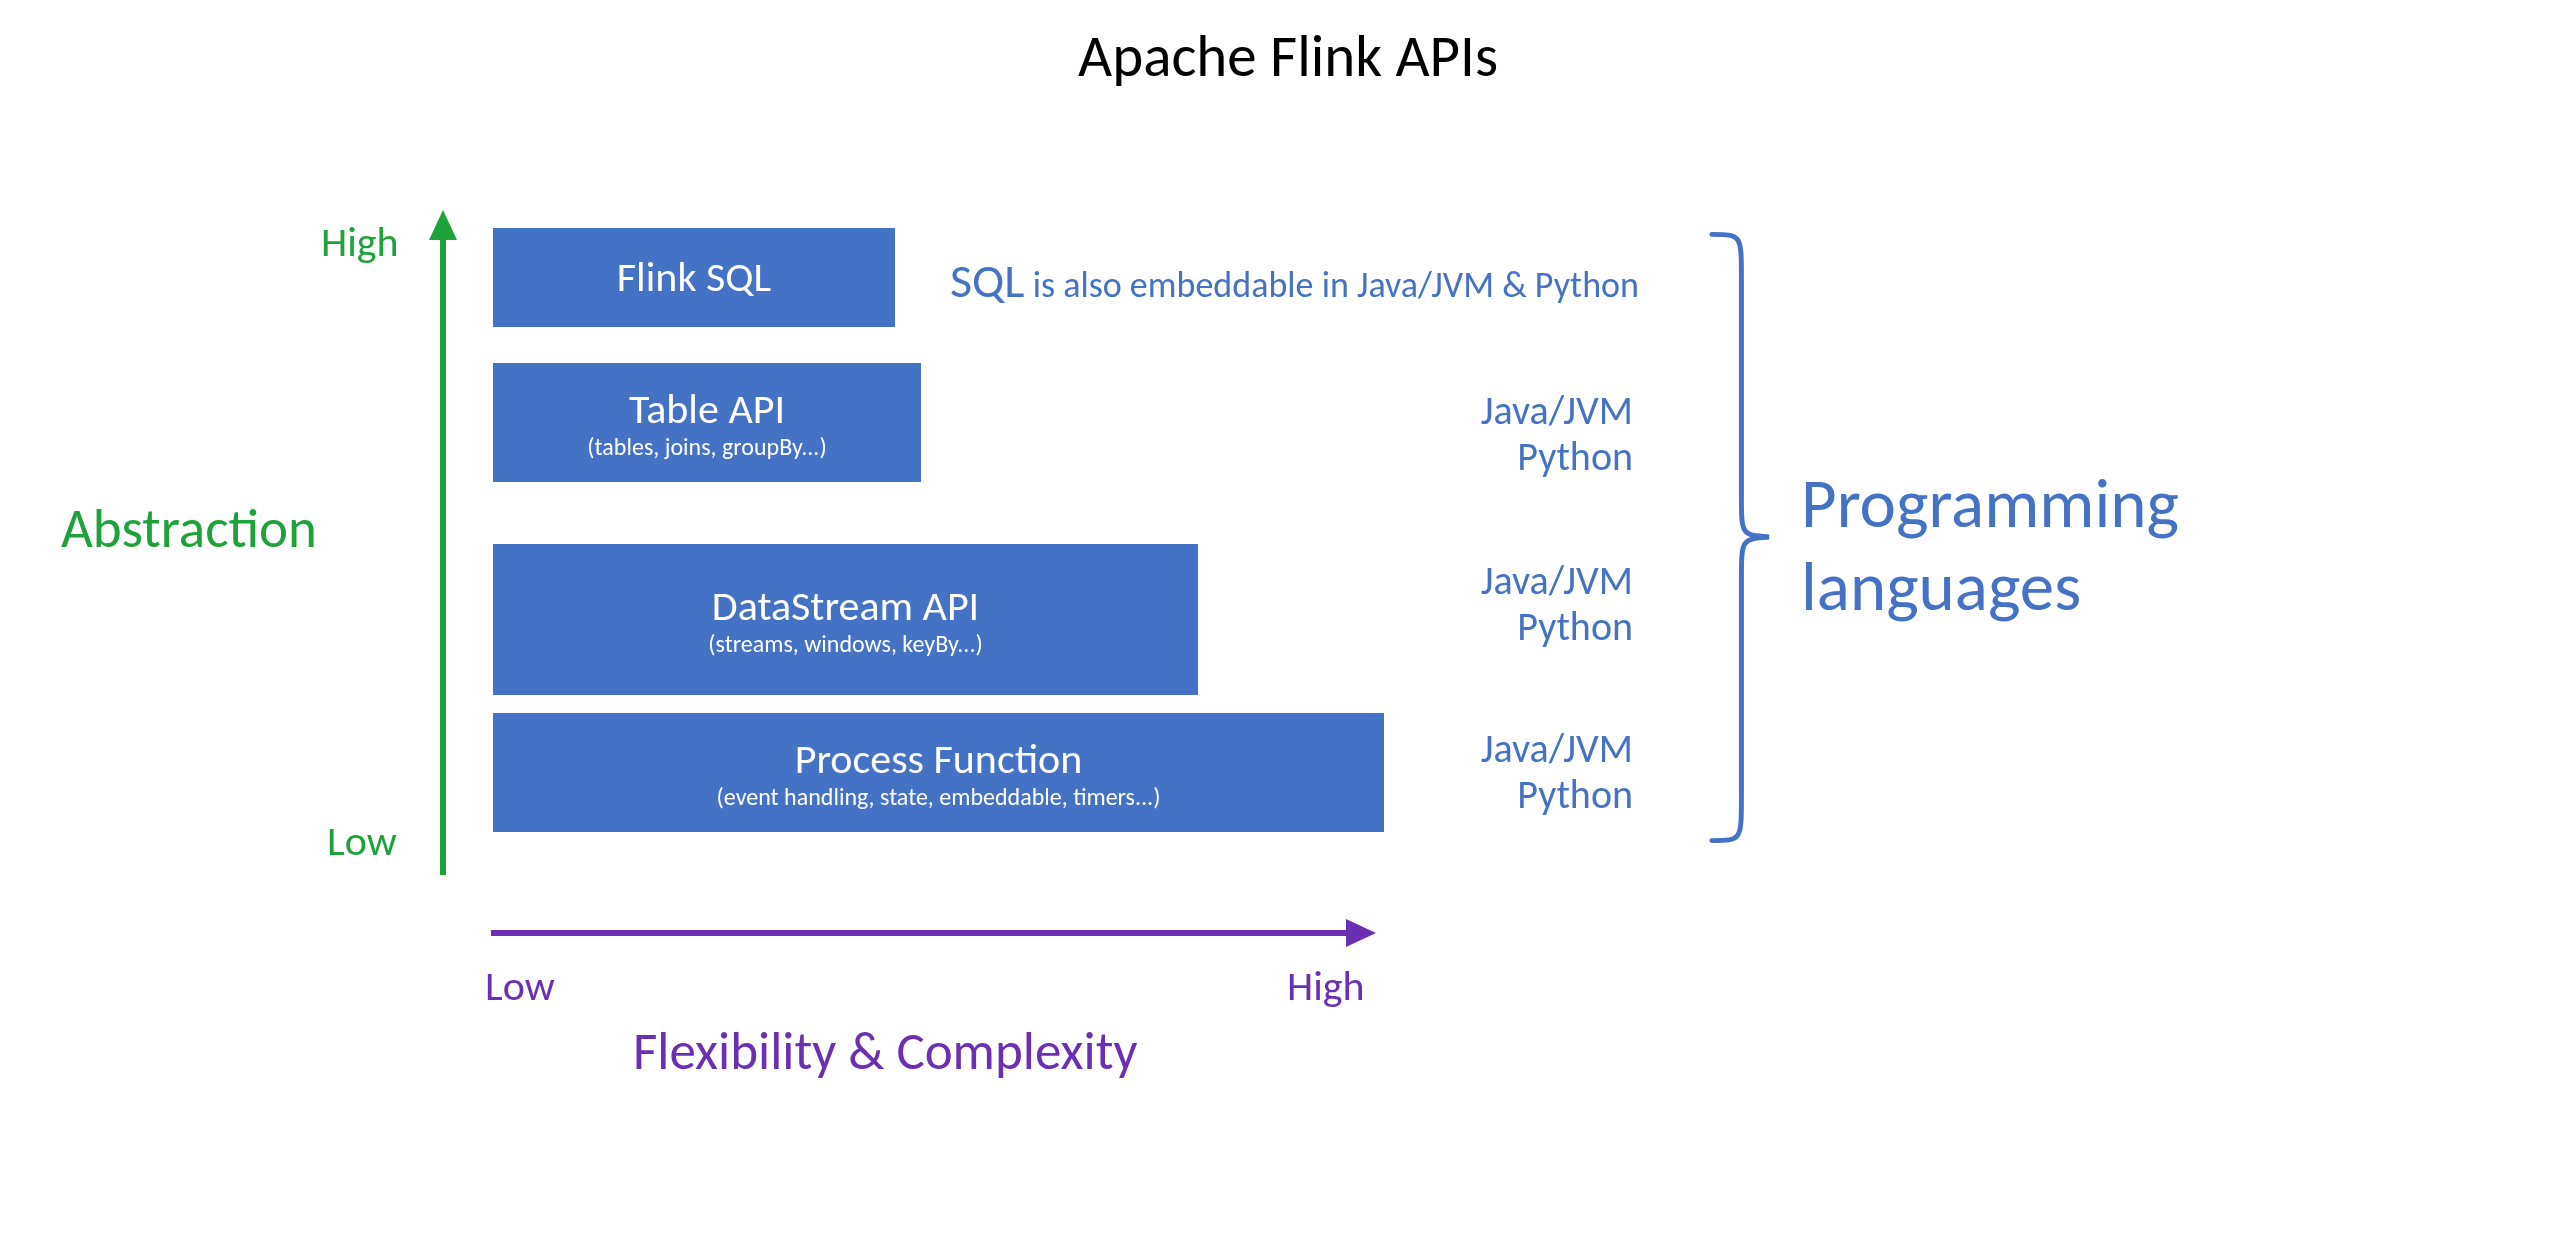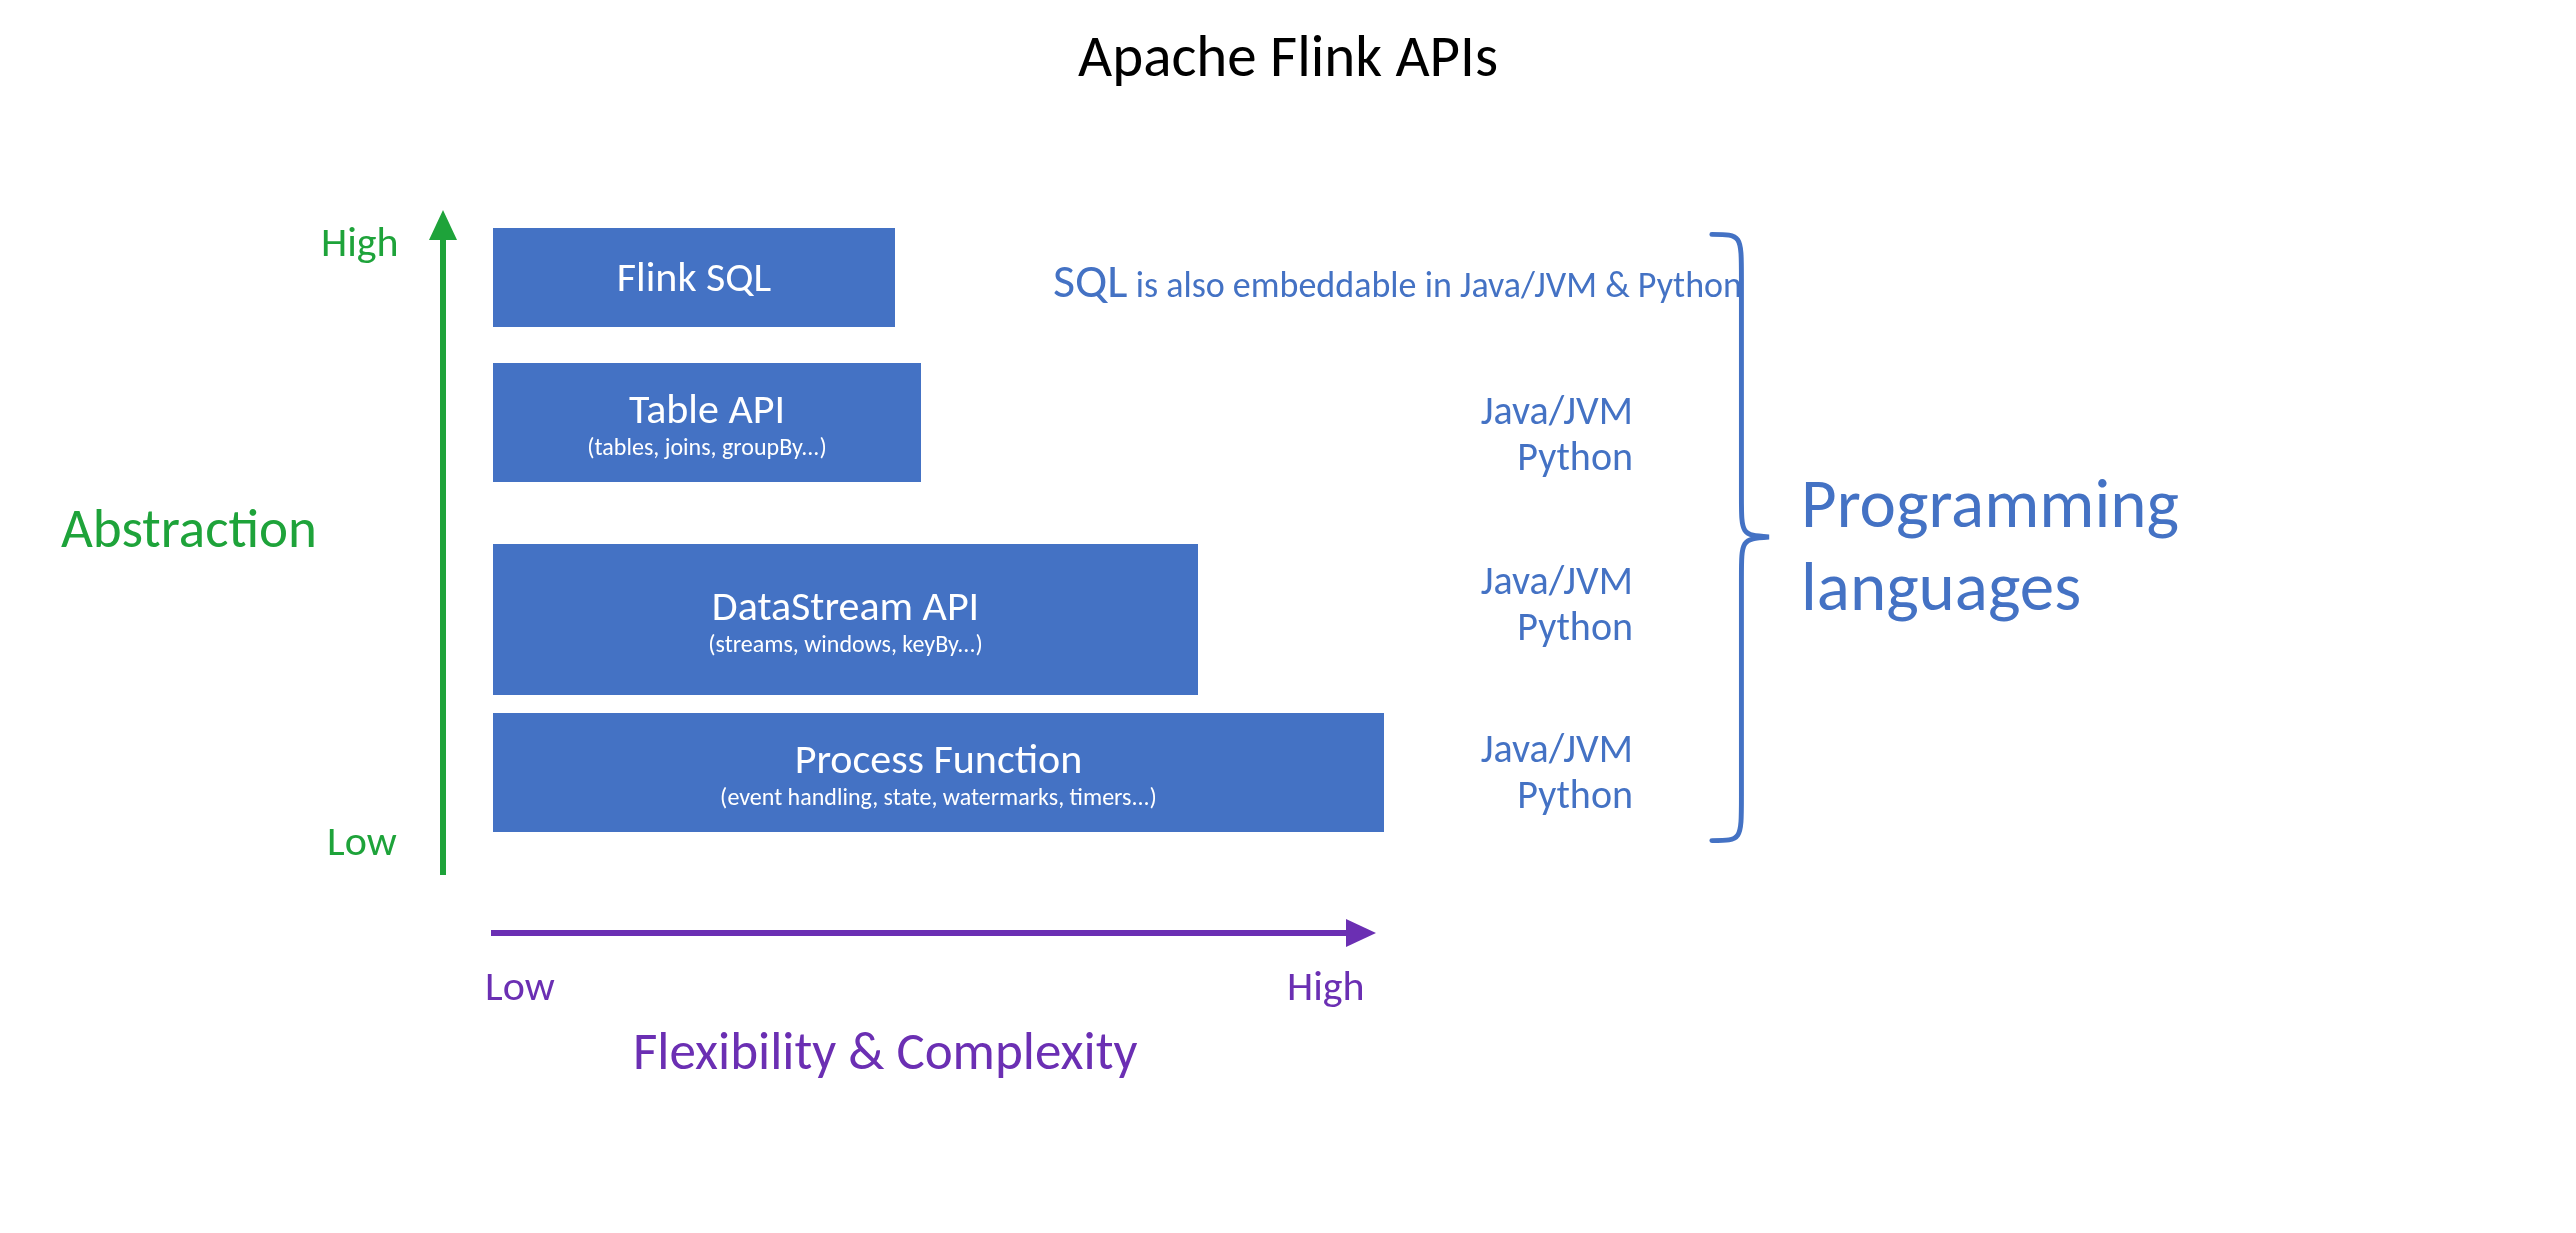--- a/index.html
+++ b/index.html
@@ -133,21 +133,21 @@
   #box-proc   { left: 493px; top: 713px; width: 891px; height: 119px; }
 
   
   .lang-note {
     position: absolute;
     color: var(--blue-text);
     font-size: 40px;
     text-align: right;
     line-height: 1.15;
   }
-  #note-sql   { left: 950px; top: 253px; text-align: right; width: 792px; }
+  #note-sql   { left: 950px; top: 253px; text-align: left; width: 792px; }
   #note-sql .big { font-size: 48px; }
   #note-sql .small { font-size: 36px; }
   #note-table { left: 1455px; top: 388px; width: 178px; }
   #note-ds    { left: 1455px; top: 558px; width: 178px; }
   #note-proc  { left: 1455px; top: 726px; width: 178px; }
 
   
   .brace-svg {
     position: absolute;
     left: 1702px;
@@ -189,21 +189,21 @@
   <div id="box-table" class="api-box">
     <div class="box-title">Table API</div>
     <div class="box-sub">(tables, joins, groupBy...)</div>
   </div>
   <div id="box-ds" class="api-box">
     <div class="box-title">DataStream API</div>
     <div class="box-sub">(streams, windows, keyBy...)</div>
   </div>
   <div id="box-proc" class="api-box">
     <div class="box-title">Process Function</div>
-    <div class="box-sub">(event handling, state, watermarks, timers...)</div>
+    <div class="box-sub">(event handling, state, embeddable, timers...)</div>
   </div>
 
   <div id="note-sql" class="lang-note">
     <span class="big">SQL</span><span class="small"> is also embeddable in Java/JVM &amp; Python</span>
   </div>
   <div id="note-table" class="lang-note">
     <div>Java/JVM</div>
     <div>Python</div>
   </div>
   <div id="note-ds" class="lang-note">

